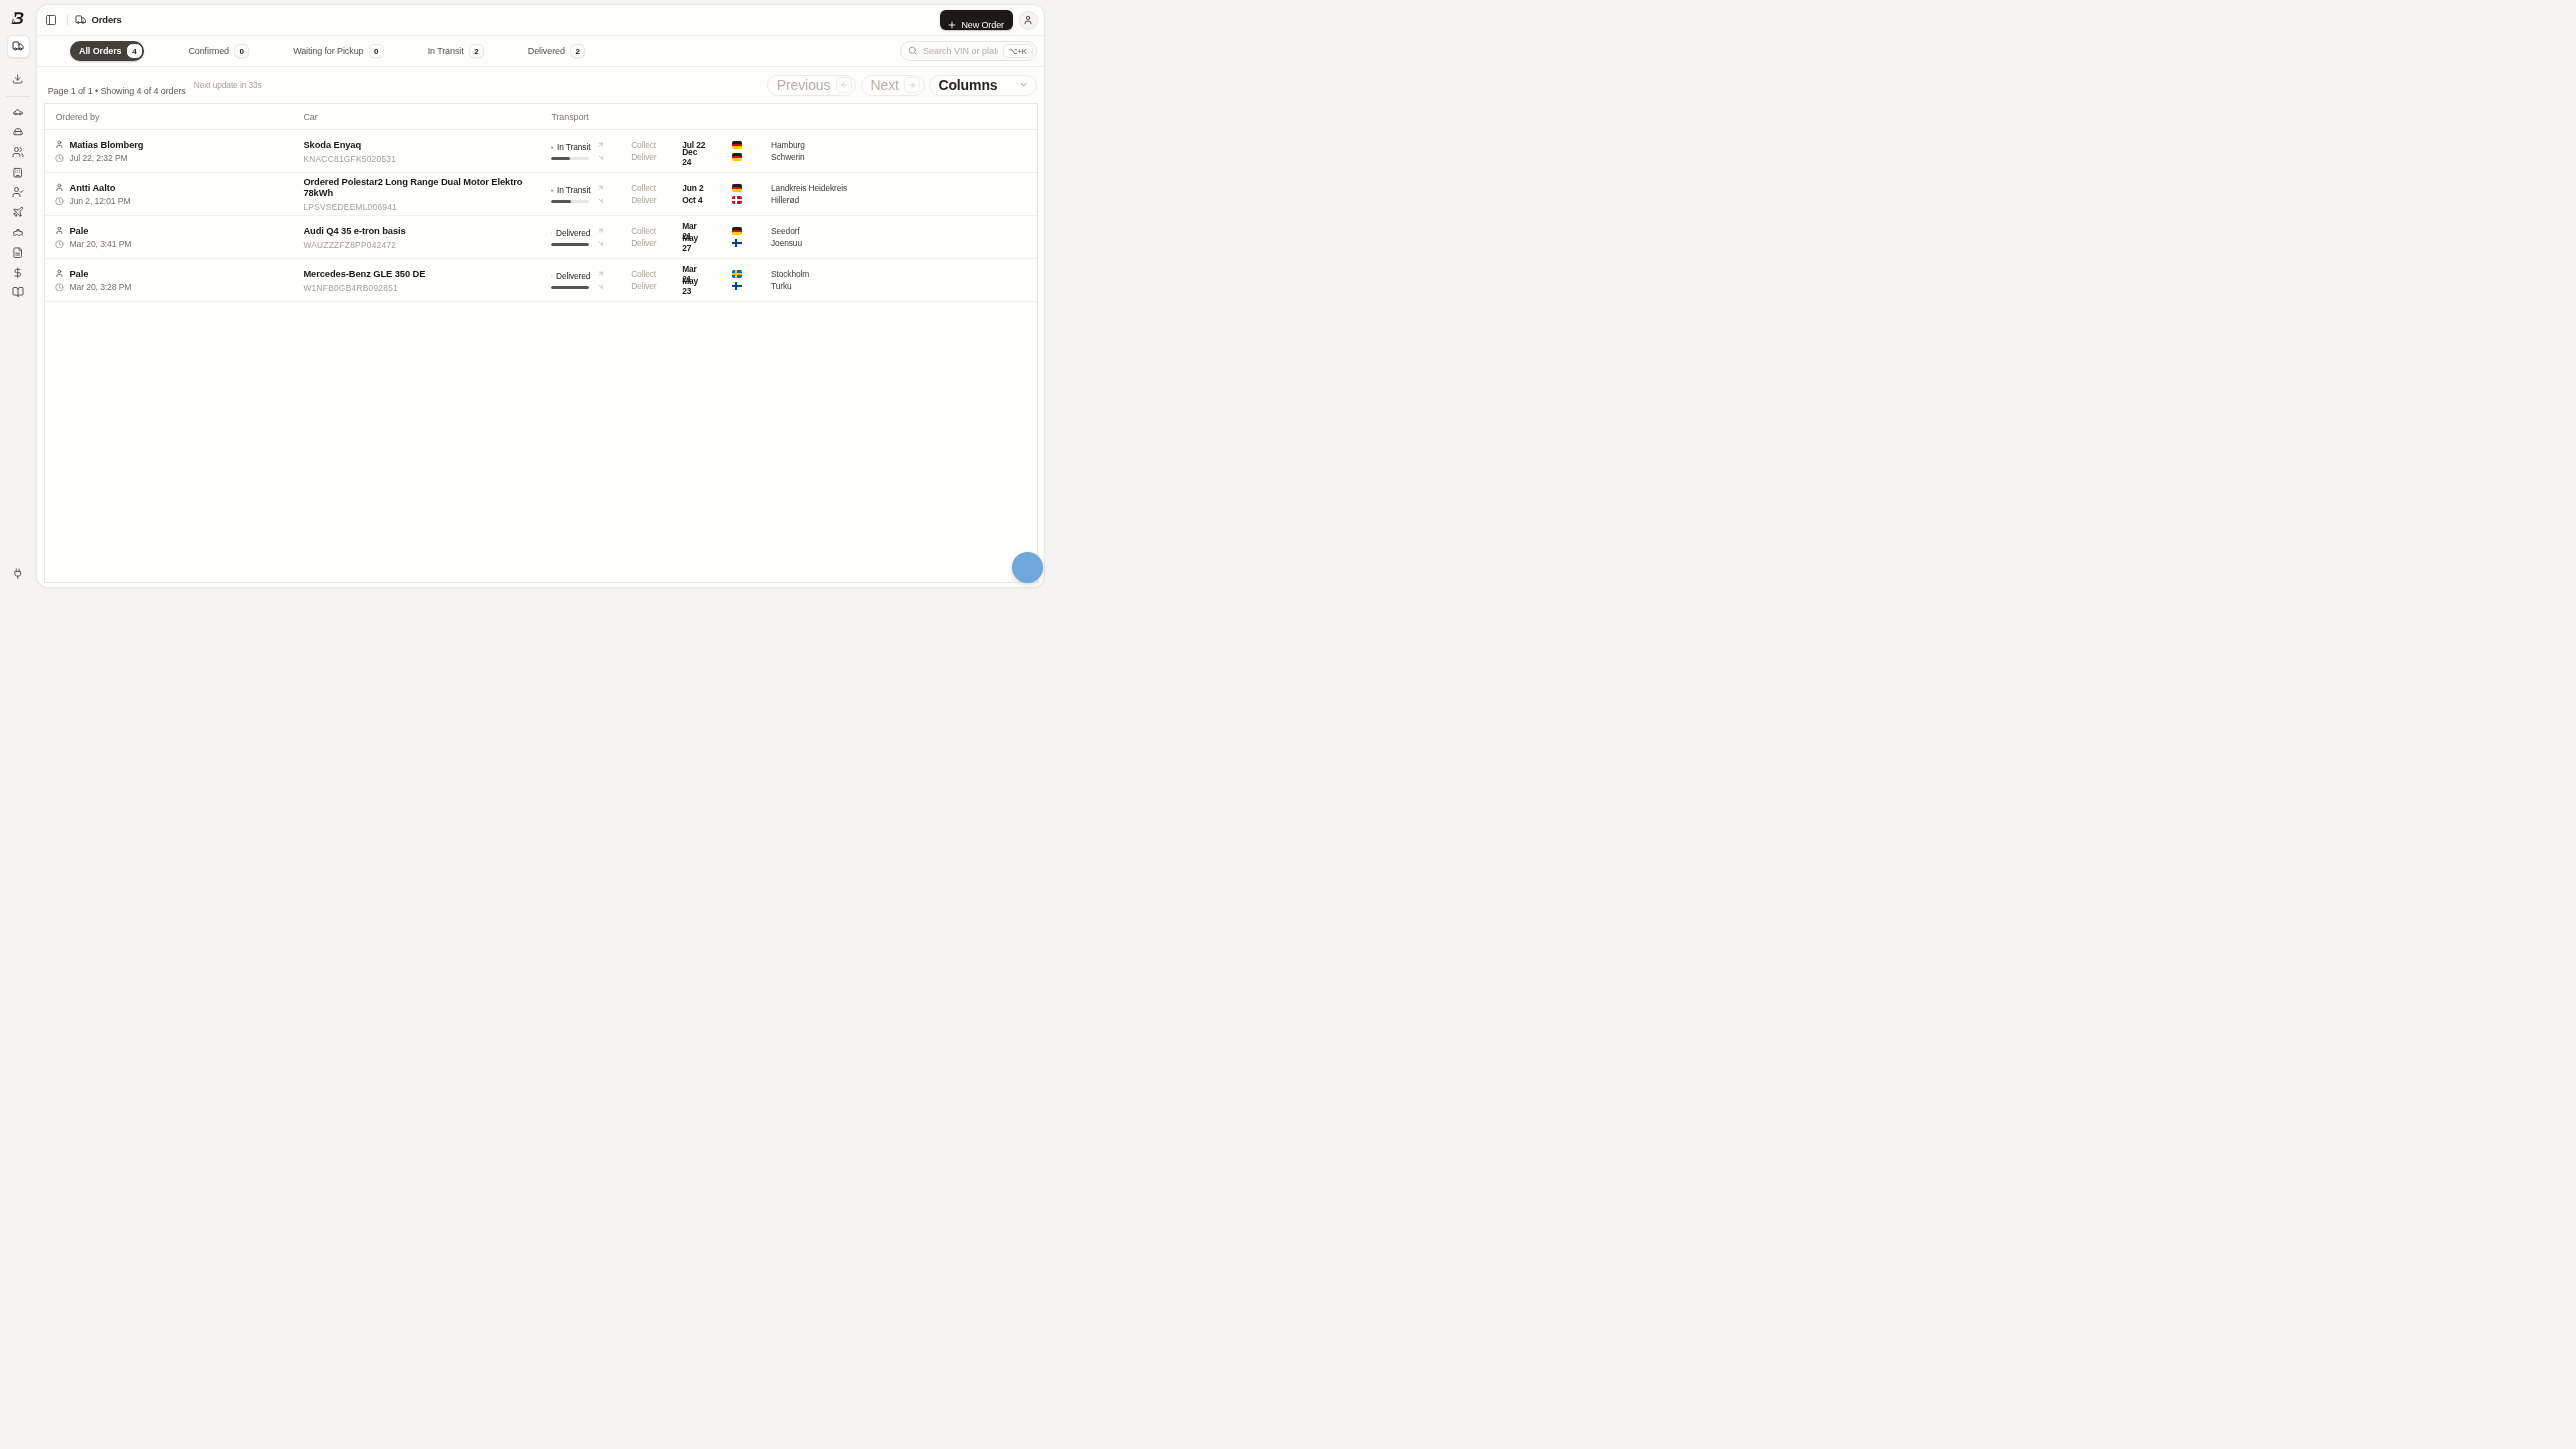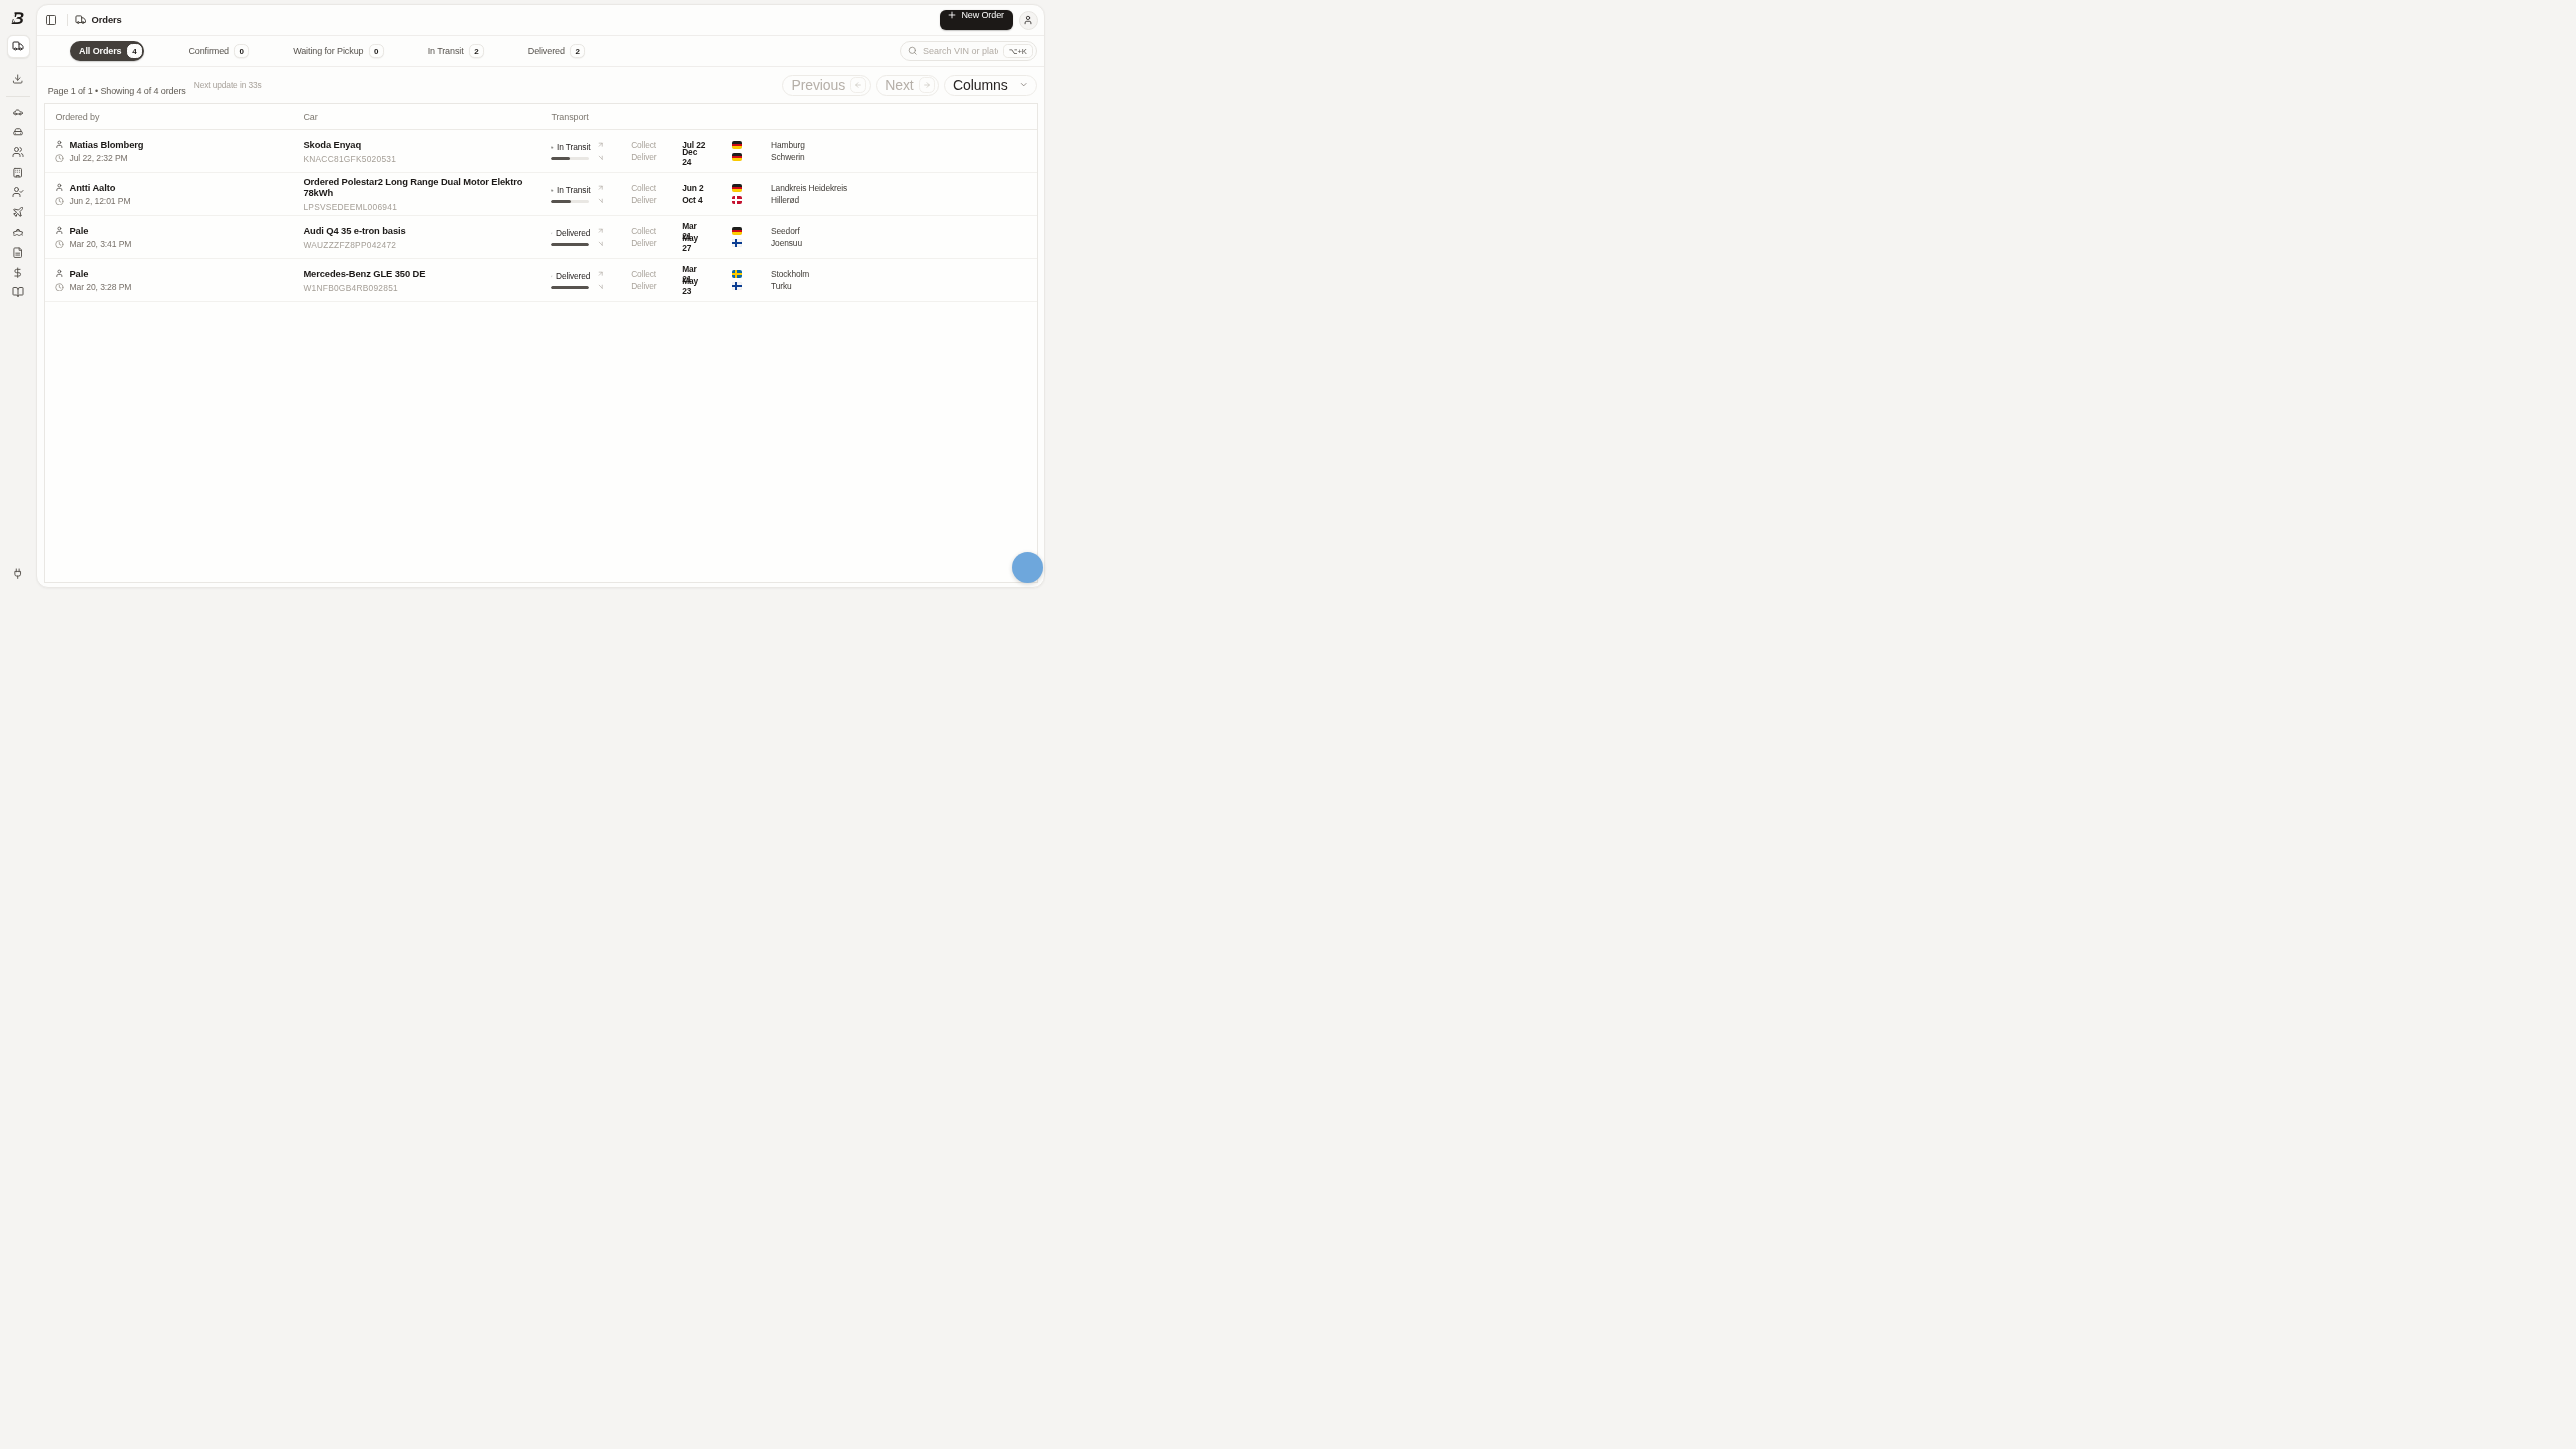--- a/index.html
+++ b/index.html
@@ -43,21 +43,21 @@
 
   
   .topbar { height:31px; flex:0 0 31px; display:flex; align-items:center; padding:0 6.7px 0 4.7px; border-bottom:0.7px solid #efedeb; }
   .icon-btn { width:19px; height:19px; display:grid; place-items:center; color:#57534e; border-radius:4.7px; }
   .vdiv { width:0.7px; height:12px; background:#e4e2de; margin:0 6.7px; }
   .crumb { display:flex; align-items:center; gap:5.4px; color:#292524; }
   .crumb .label { font-size:9.4px; font-weight:600; }
   .crumb svg { color:#3f3b36; }
   .topbar .spacer { flex:1; }
   .btn-dark {
-    height:20px; display:flex; align-items:flex-start; gap:4.7px; padding:0 8.7px 0 6.7px;
+    height:20px; display:flex; align-items:flex-end; gap:4.7px; padding:0 8.7px 0 6.7px;
     background:#1c1917; color:#fafaf9; border-radius:6px; font-size:9px; font-weight:500;
     box-shadow:0 0.7px 1.3px rgba(28,25,23,.25);
   }
   .avatar {
     width:19px; height:19px; margin-left:6px; border-radius:50%;
     background:#f5f4f2; border:0.7px solid #e7e5e1; display:grid; place-items:center; color:#292524;
   }
 
   
   .tabsbar { height:31px; flex:0 0 31px; display:flex; align-items:center; gap:18px; padding:0 7.4px; border-bottom:0.7px solid #efedeb; }
@@ -90,21 +90,21 @@
   .toolbar .right { margin-left:auto; display:flex; align-items:center; gap:4.7px; }
   .pill-btn {
     height:21px; border:0.7px solid #edebe7; border-radius:670px; background:#fdfdfc;
     display:flex; align-items:center; gap:5.4px; padding:0 3.4px 0 8.7px;
     font-size:14px; font-weight:500; color:#b5afa8;
   }
   .pill-btn .kbd2 {
     width:16px; height:16px; border:0.7px solid #f0eeea; border-radius:5.4px; background:#fdfdfc;
     display:grid; place-items:center; color:#c6c1ba;
   }
-  .pill-btn.enabled { color:#292524; font-weight:400; padding:0 8px; gap:11px; }
+  .pill-btn.enabled { color:#292524; font-weight:700; padding:0 8px; gap:21px; }
   .pill-btn.enabled svg { color:#78716c; }
 
   
   .card {
     flex:1; margin:0 6.7px 4px 7.4px; background:#fefefd; border:0.7px solid #e9e7e3; border-radius:0;
     overflow:hidden; display:flex; flex-direction:column;
   }
   .thead {
     display:grid; grid-template-columns:248px 248px 1fr; align-items:center;
     height:26px; flex:0 0 26px; padding:0 10px; border-bottom:0.7px solid #eceae6;

